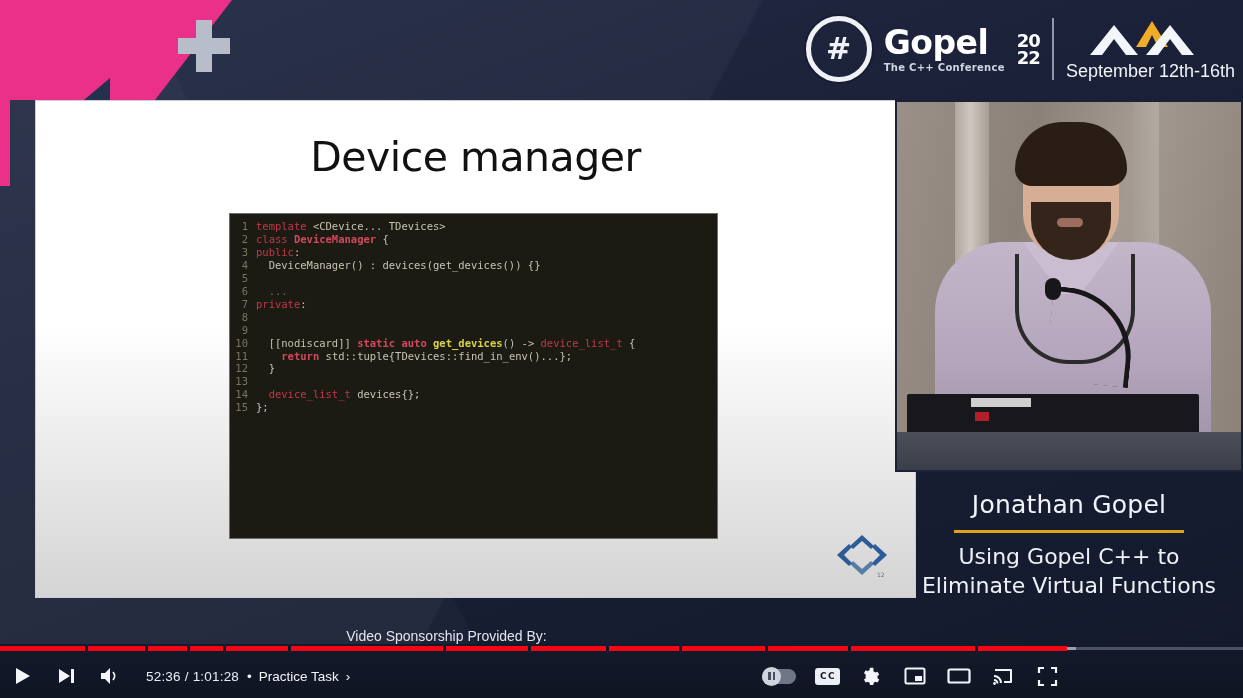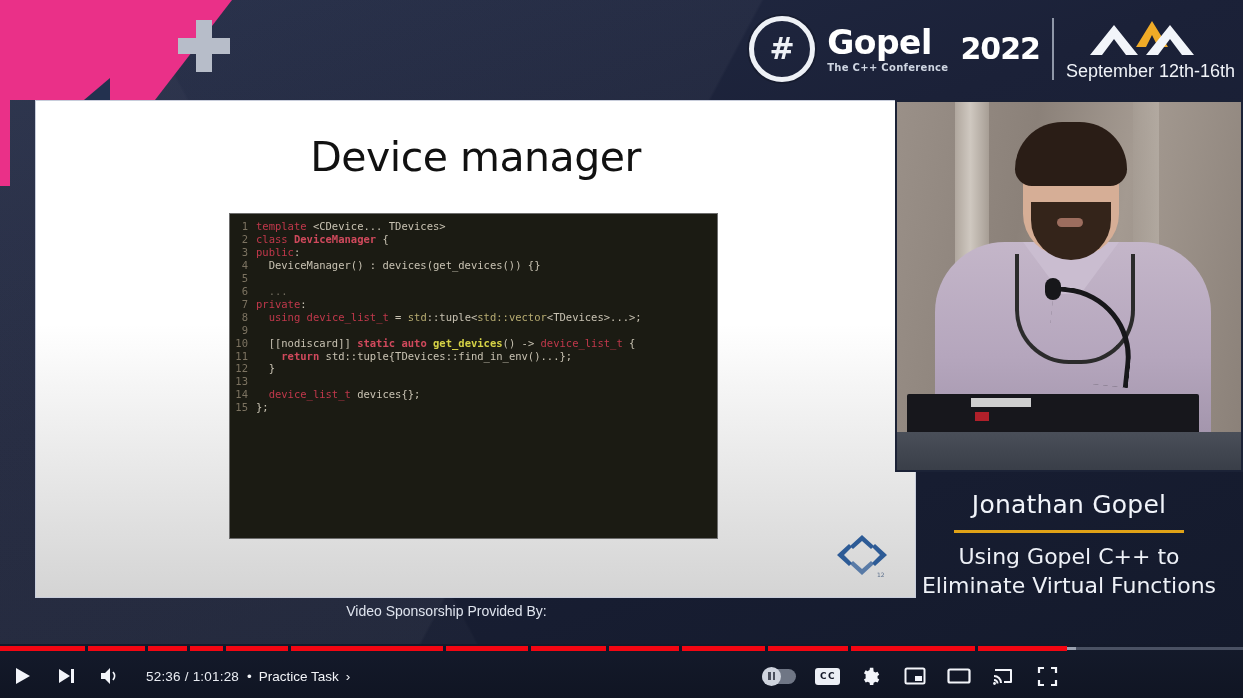--- a/index.html
+++ b/index.html
@@ -66,22 +66,22 @@
   .logo-name{ display:flex; flex-direction:column; align-items:flex-start; }
   .logo-name .big{
     color:#fff; font-size:33px; font-weight:bold; letter-spacing:-0.5px; line-height:1;
     font-family:"DejaVu Sans", sans-serif;
   }
   .logo-name .sub{
     color:#cfd6e2; font-size:10px; font-weight:bold; letter-spacing:0.3px;
     margin-top:3px; font-family:"DejaVu Sans", sans-serif;
   }
   .logo-year{
-    display:flex; flex-direction:row; color:#fff; font-weight:bold;
-    font-size:30px; line-height:0.95; letter-spacing:-1px;
+    display:flex; flex-direction:column; color:#fff; font-weight:bold;
+    font-size:18px; line-height:0.95; letter-spacing:-1px;
     font-family:"DejaVu Sans", sans-serif;
   }
   .logo-div{ width:2px; height:62px; background:#8f97a8; }
   .logo-right{ display:flex; flex-direction:column; align-items:center; gap:4px; }
   .mountains{ width:120px; height:40px; display:block; }
   .logo-date{ color:#f0f3f8; font-size:18px; white-space:nowrap; }
 
   
   .slide{
     position:absolute; left:6px; top:100px; width:881px; height:498px;
@@ -117,21 +117,21 @@
   .ud { color:#c0384b; }          
   .cm { color:#6f6a5c; }
 
   .slide-logo{
     position:absolute; right:22px; bottom:18px; width:62px; height:48px;
   }
 
   
   .sponsor{
     position:absolute; left:6px; top:600px; width:881px; height:44px;
-    display:flex; flex-direction:column; align-items:center; justify-content:space-between;gap:36px;
+    display:flex; flex-direction:column; align-items:center; justify-content:flex-end;gap:36px;
   }
   .sponsor-label{ color:#dfe4ee; font-size:14px; margin-top:3px; }
   .sponsor-logo{
     display:flex; align-items:flex-end; gap:3px; margin-top:1px;
   }
   .sponsor-logo .tc-name{
     color:#aeb6c6; font-size:27px; letter-spacing:-0.5px; line-height:1;
     font-family:"DejaVu Sans", sans-serif;
   }
   .tc-mark{ width:26px; height:24px; display:block; }
@@ -325,21 +325,21 @@
   <div class="slide">
     <div class="slide-title">Device manager</div>
     <div class="code-block" id="code-block">
         <div class="code-line"><span class="ln">1</span><span class="code-txt"><span class="k">template</span><span class="t"> &lt;CDevice... TDevices&gt;</span></span></div>
         <div class="code-line"><span class="ln">2</span><span class="code-txt"><span class="k">class</span><span class="t"> </span><span class="kb">DeviceManager</span><span class="t"> {</span></span></div>
         <div class="code-line"><span class="ln">3</span><span class="code-txt"><span class="k">public</span><span class="t">:</span></span></div>
         <div class="code-line"><span class="ln">4</span><span class="code-txt"><span class="t">  DeviceManager() : devices(get_devices()) {}</span></span></div>
         <div class="code-line"><span class="ln">5</span><span class="code-txt"><span class="t"></span></span></div>
         <div class="code-line"><span class="ln">6</span><span class="code-txt"><span class="cm">  ...</span></span></div>
         <div class="code-line"><span class="ln">7</span><span class="code-txt"><span class="k">private</span><span class="t">:</span></span></div>
-        <div class="code-line"><span class="ln">8</span><span class="code-txt"><span class="t">  </span><span class="k">using</span><span class="t"> </span><span class="ud">device_list_t</span><span class="t"> = </span><span class="ty">std</span><span class="t">::tuple&lt;</span><span class="ty">std::vector</span><span class="t">&lt;TDevices&gt;...&gt;;</span></span></div>
+        <div class="code-line"><span class="ln">8</span></div>
         <div class="code-line"><span class="ln">9</span><span class="code-txt"><span class="t"></span></span></div>
         <div class="code-line"><span class="ln">10</span><span class="code-txt"><span class="t">  [[nodiscard]] </span><span class="kb">static</span><span class="t"> </span><span class="kb">auto</span><span class="t"> </span><span class="fn">get_devices</span><span class="t">() -&gt; </span><span class="ud">device_list_t</span><span class="t"> {</span></span></div>
         <div class="code-line"><span class="ln">11</span><span class="code-txt"><span class="t">    </span><span class="kb">return</span><span class="t"> std::tuple{TDevices::find_in_env()...};</span></span></div>
         <div class="code-line"><span class="ln">12</span><span class="code-txt"><span class="t">  }</span></span></div>
         <div class="code-line"><span class="ln">13</span><span class="code-txt"><span class="t"></span></span></div>
         <div class="code-line"><span class="ln">14</span><span class="code-txt"><span class="t">  </span><span class="ud">device_list_t</span><span class="t"> devices{};</span></span></div>
         <div class="code-line"><span class="ln">15</span><span class="code-txt"><span class="t">};</span></span></div>
       </div>
     <svg class="slide-logo" viewBox="0 0 62 48">
       <path d="M31 4 L43 15 L40 18 L31 10 L22 18 L19 15 Z" fill="#2d5b96"></path>

